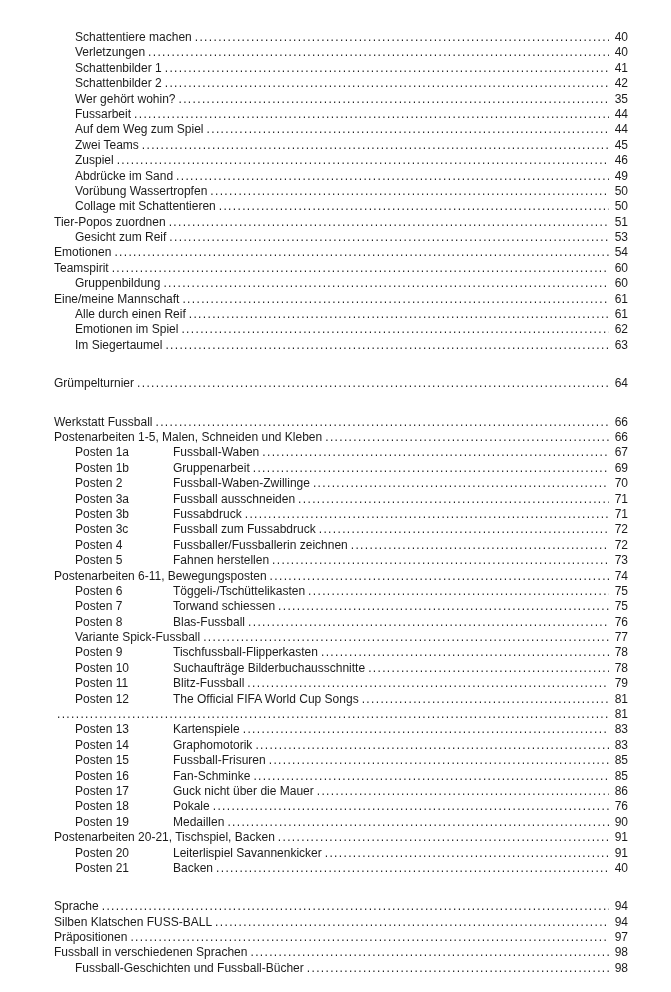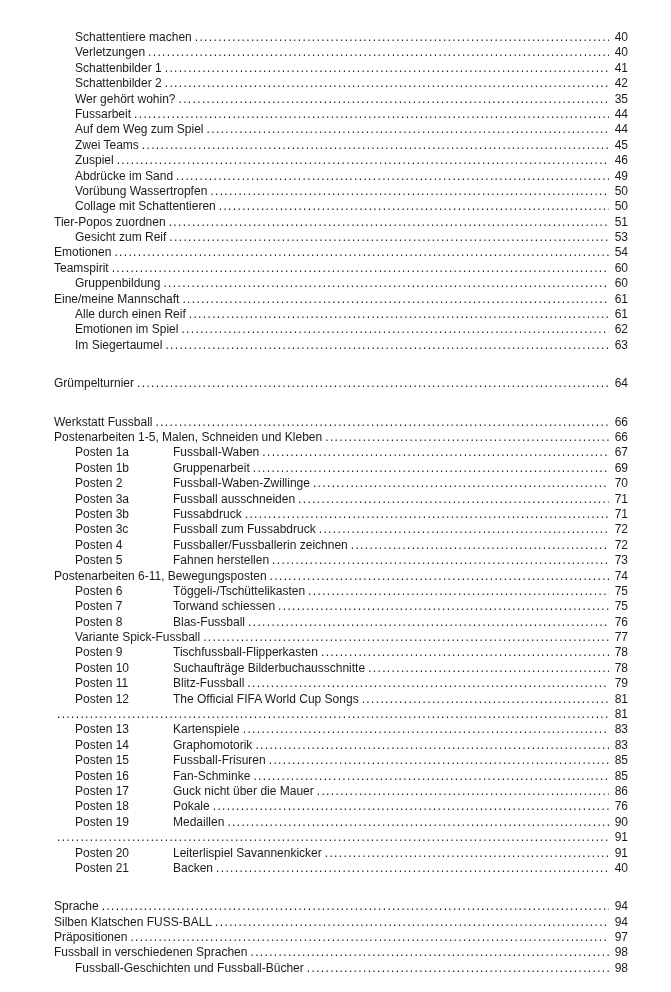--- a/index.html
+++ b/index.html
@@ -317,20 +317,21 @@
         <span class="leader"></span>
         <span class="page-num">76</span>
       </div>
       <div class="row lvl1 posten">
         <span class="label">Posten 19</span>
         <span class="col2">Medaillen</span>
         <span class="leader"></span>
         <span class="page-num">90</span>
       </div>
       <div class="row lvl0">
+        <span class="label">Postenarbeiten 20-21, Tischspiel, Backen</span>
         <span class="leader"></span>
         <span class="page-num">91</span>
       </div>
       <div class="row lvl1 posten">
         <span class="label">Posten 20</span>
         <span class="col2">Leiterlispiel Savannenkicker</span>
         <span class="leader"></span>
         <span class="page-num">91</span>
       </div>
       <div class="row lvl1 posten">

